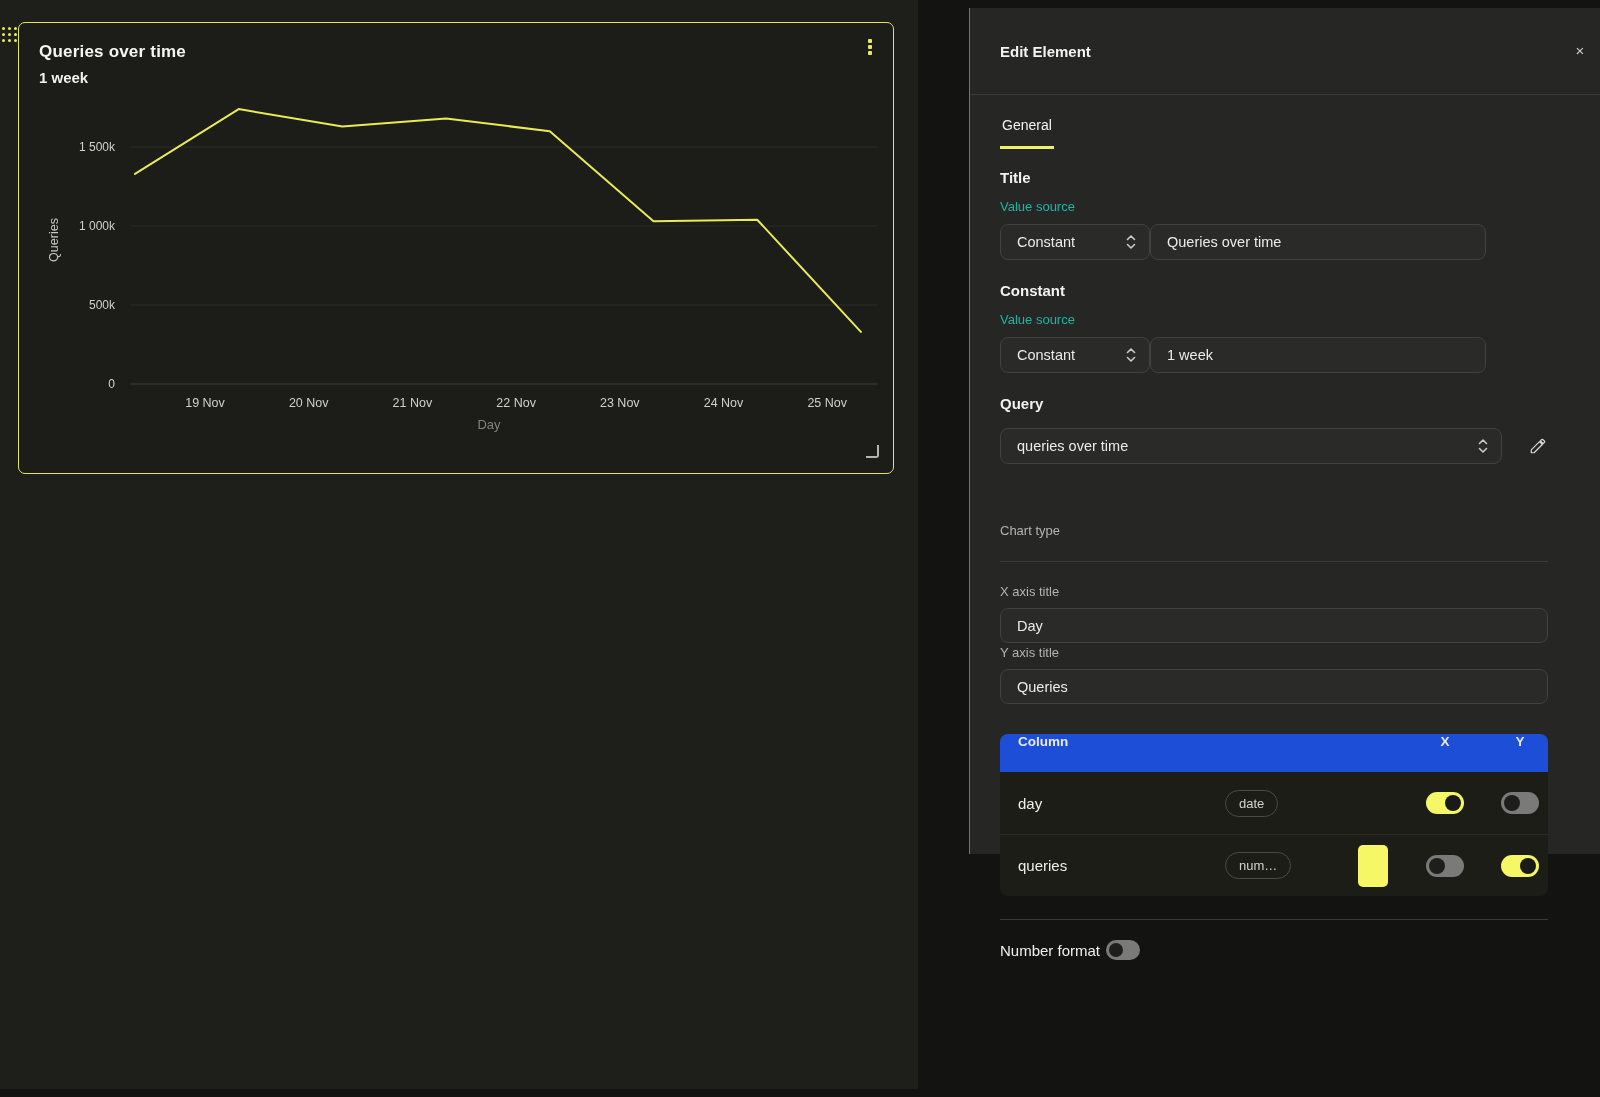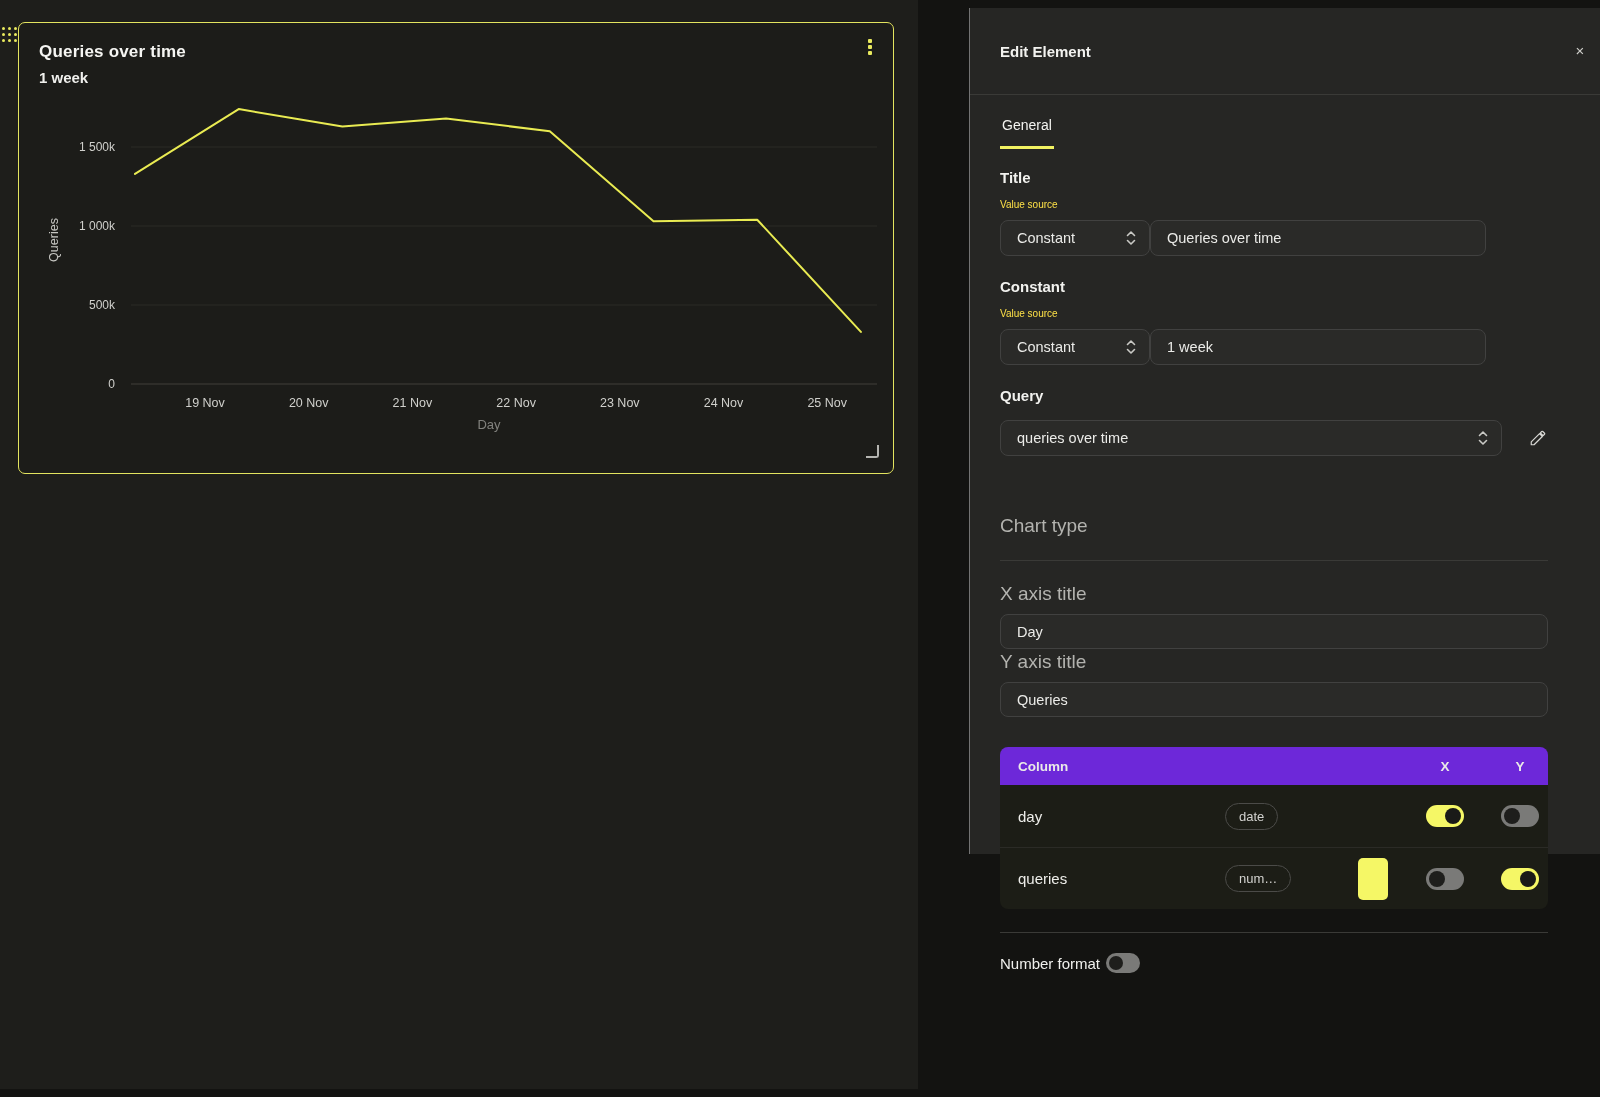--- a/index.html
+++ b/index.html
@@ -65,22 +65,22 @@
   }
   .tabs { margin:21px 0 0; padding-left:30px; }
   .tab {
     display:inline-block; font-size:14px; font-weight:500; color:#f4f4f1;
     padding:0 2px 13px; cursor:pointer;
   }
   .tab.active { border-bottom:3px solid #f1f262; }
 
   .panel-content { padding-left:30px; width:608px; }
   .section-heading { margin-top:20px; font-size:15px; font-weight:700; color:#f2f2ef; }
-  .sub-label { margin-top:13px; font-size:10px; color:#fde047; }
-  .field-label { font-size:19px; color:#b3b3af; }
+  .sub-label { margin-top:13px; font-size:13px; color:#14b8a6; }
+  .field-label { font-size:13px; color:#b3b3af; }
 
   .row { display:flex; margin-top:10px; }
 
   .select, .text-input {
     height:36px; background:#2a2a28; border:1px solid #414140; border-radius:8px;
     color:#ebebe8; font-size:14.5px;
     font-family:"Liberation Sans","DejaVu Sans",sans-serif;
   }
   .select {
     display:flex; align-items:center; justify-content:space-between;
@@ -100,22 +100,22 @@
   }
 
   .chart-type-label { margin-top:59px; }
   .mt9 { margin-top:9px; }
   .divider { margin-top:23px; width:548px; height:1px; background:#3a3a37; border:none; }
   .x-axis-label { margin-top:22px; }
   .y-axis-label { margin-top:2px; }
 
   .columns-table { margin-top:30px; width:548px; border-radius:8px; overflow:hidden; }
   .table-header {
-    position:relative; height:38px; background:#6d28d9;
-    display:flex; align-items:center; padding-left:18px;
+    position:relative; height:38px; background:#1d4ed8;
+    display:flex; align-items:flex-start; padding-left:18px;
     font-size:13.5px; font-weight:600; color:#eaeae7;
   }
   .table-row {
     position:relative; height:62px; background:#1c1d16;
     display:flex; align-items:center; padding-left:18px;
   }
   .table-row + .table-row { border-top:1px solid #2b2b26; }
   .row-name { font-size:15px; color:#eeeeea; }
   .col-x { position:absolute; left:426px; width:38px; text-align:center; }
   .col-y { position:absolute; left:501px; width:38px; text-align:center; }

